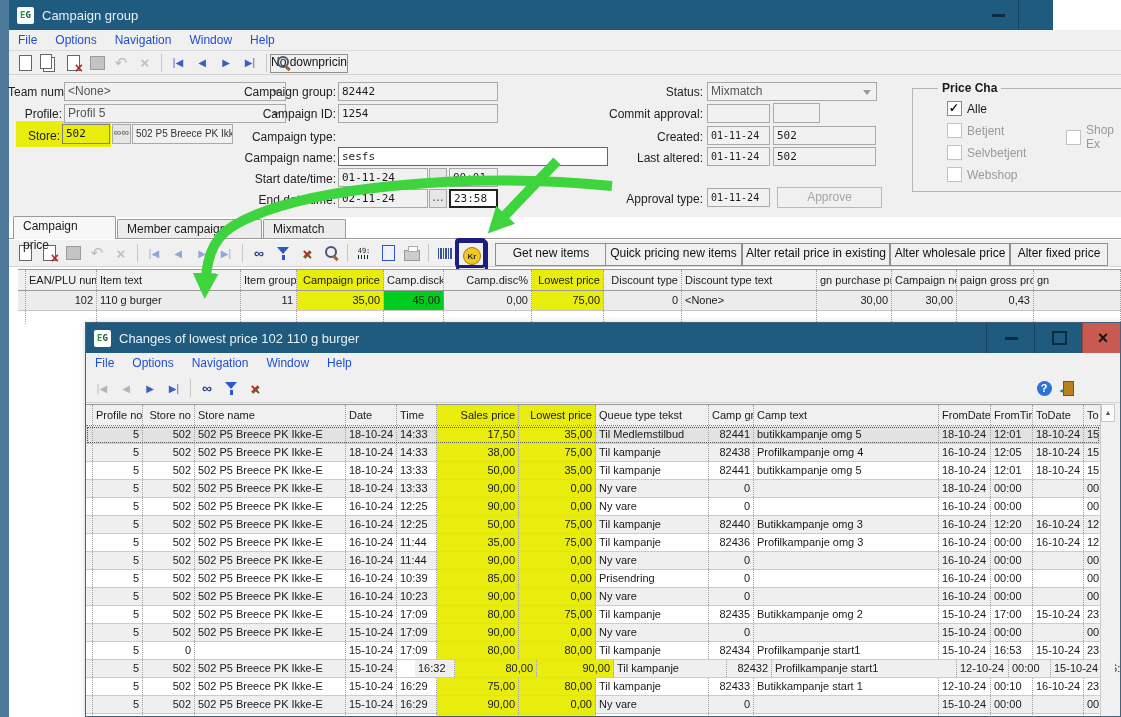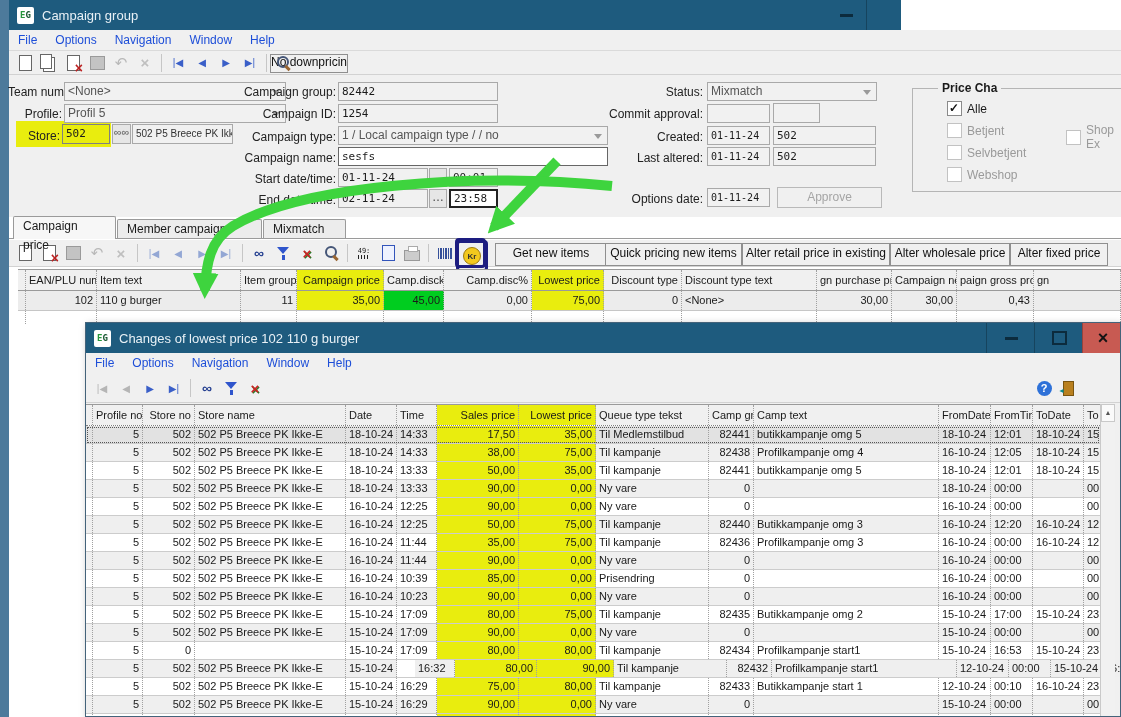--- a/index.html
+++ b/index.html
@@ -92,21 +92,21 @@
   .scrollbar{background:#f1f1f1;border-left:1px solid #c9c9c9;}
   .sb-btn{height:16px;border:1px solid #c9c9c9;background:#fafafa;text-align:center;font-size:7px;color:#555;line-height:15px;}
   .annot{position:absolute;left:0;top:0;z-index:50;pointer-events:none;}
 </style>
 </head>
 <body>
 
 <div class="screen">
   <div class="abs left-edge"></div>
 
-  <div class="abs titlebar" style="left:9px;top:0;width:892px;height:30px;align-items:center;">
+  <div class="abs titlebar" style="left:9px;top:0;width:1044px;height:30px;align-items:center;">
     <span class="eg"></span>
     <span class="t-text">Campaign group</span>
     <span class="abs" style="right:34px;top:0;width:1px;height:30px;background:rgba(0,0,0,.25);"></span>
     <span class="abs tb-dash" style="right:48px;top:14px;"></span>
   </div>
   <div class="abs menubar" style="left:9px;top:30px;width:1112px;height:21px;" id="main-menu">
       <div class="menu-item">File</div>
       <div class="menu-item">Options</div>
       <div class="menu-item">Navigation</div>
       <div class="menu-item">Window</div>
@@ -140,21 +140,20 @@
   <div class="flabel" style="left:8px;top:127px;width:52px;">Store:</div>
   <div class="fbox mono" style="left:62px;top:124px;width:48px;height:20px;background:#e9ed0e;border-color:#808080;">502</div>
   <div class="abs dots-btn" style="left:112px;top:124px;width:19px;height:20px;"><span class="ic-find-binoculars" style="font-size:11px;color:#777;">∞</span></div>
   <div class="fbox" style="left:132px;top:124px;width:101px;height:20px;font-size:10px;line-height:18px;color:#333;">502 P5 Breece PK Ikke-E</div>
 
   <div class="flabel" style="left:238px;top:83px;width:98px;">Campaign group:</div>
   <div class="fbox mono" style="left:338px;top:82px;width:160px;height:19px;">82442</div>
   <div class="flabel" style="left:238px;top:105px;width:98px;">Campaign ID:</div>
   <div class="fbox mono" style="left:338px;top:104px;width:160px;height:19px;">1254</div>
   <div class="flabel" style="left:238px;top:128px;width:98px;">Campaign type:</div>
-  <div class="fbox fcombo" style="left:338px;top:126px;width:270px;height:19px;">1 / Local campaign type /  / no</div>
   <div class="flabel" style="left:236px;top:149px;width:100px;">Campaign name:</div>
   <div class="fbox white mono" style="left:338px;top:147px;width:270px;height:19px;border-color:#666;">sesfs</div>
   <div class="flabel" style="left:236px;top:170px;width:100px;">Start date/time:</div>
   <div class="fbox mono" style="left:338px;top:168px;width:90px;height:19px;">01-11-24</div>
   <div class="abs dots-btn" style="left:429px;top:168px;width:18px;height:19px;">…</div>
   <div class="fbox mono" style="left:449px;top:168px;width:49px;height:19px;">00:01</div>
   <div class="flabel" style="left:236px;top:191px;width:100px;">End date/time:</div>
   <div class="fbox mono" style="left:338px;top:189px;width:90px;height:19px;">02-11-24</div>
   <div class="abs dots-btn" style="left:429px;top:189px;width:18px;height:19px;">…</div>
   <div class="fbox white mono" style="left:449px;top:189px;width:49px;height:19px;border:2px solid #222;line-height:15px;">23:58</div>
@@ -163,21 +162,21 @@
   <div class="fbox fcombo" style="left:707px;top:82px;width:170px;height:19px;">Mixmatch</div>
   <div class="flabel" style="left:588px;top:105px;width:115px;">Commit approval:</div>
   <div class="fbox" style="left:707px;top:104px;width:63px;height:19px;"></div>
   <div class="fbox" style="left:773px;top:103px;width:47px;height:20px;"></div>
   <div class="flabel" style="left:588px;top:128px;width:115px;">Created:</div>
   <div class="fbox mono" style="left:707px;top:126px;width:63px;height:19px;font-size:10px;">01-11-24</div>
   <div class="fbox mono" style="left:773px;top:126px;width:103px;height:19px;">502</div>
   <div class="flabel" style="left:588px;top:149px;width:115px;">Last altered:</div>
   <div class="fbox mono" style="left:707px;top:147px;width:63px;height:19px;font-size:10px;">01-11-24</div>
   <div class="fbox mono" style="left:773px;top:147px;width:103px;height:19px;">502</div>
-  <div class="flabel" style="left:588px;top:190px;width:115px;">Options date:</div>
+  <div class="flabel" style="left:588px;top:190px;width:115px;">Approval type:</div>
   <div class="fbox mono" style="left:707px;top:188px;width:63px;height:19px;font-size:10px;">01-11-24</div>
   <div class="abs" style="left:777px;top:187px;width:105px;height:21px;border:1px solid #b9b9b9;background:#f0f0f0;color:#a5a5a5;text-align:center;line-height:19px;">Approve</div>
 
   <div class="abs groupbox" style="left:912px;top:88px;width:215px;height:104px;"></div>
   <div class="gb-legend" style="left:938px;top:81px;position:absolute;">Price Cha</div>
   <div id="price-cha-checks"></div>
   <div class="cb dis" style="left:1066px;top:123px;">
     <span class="box"></span>
     <span class="lbl">Shop Ex</span>
   </div>

